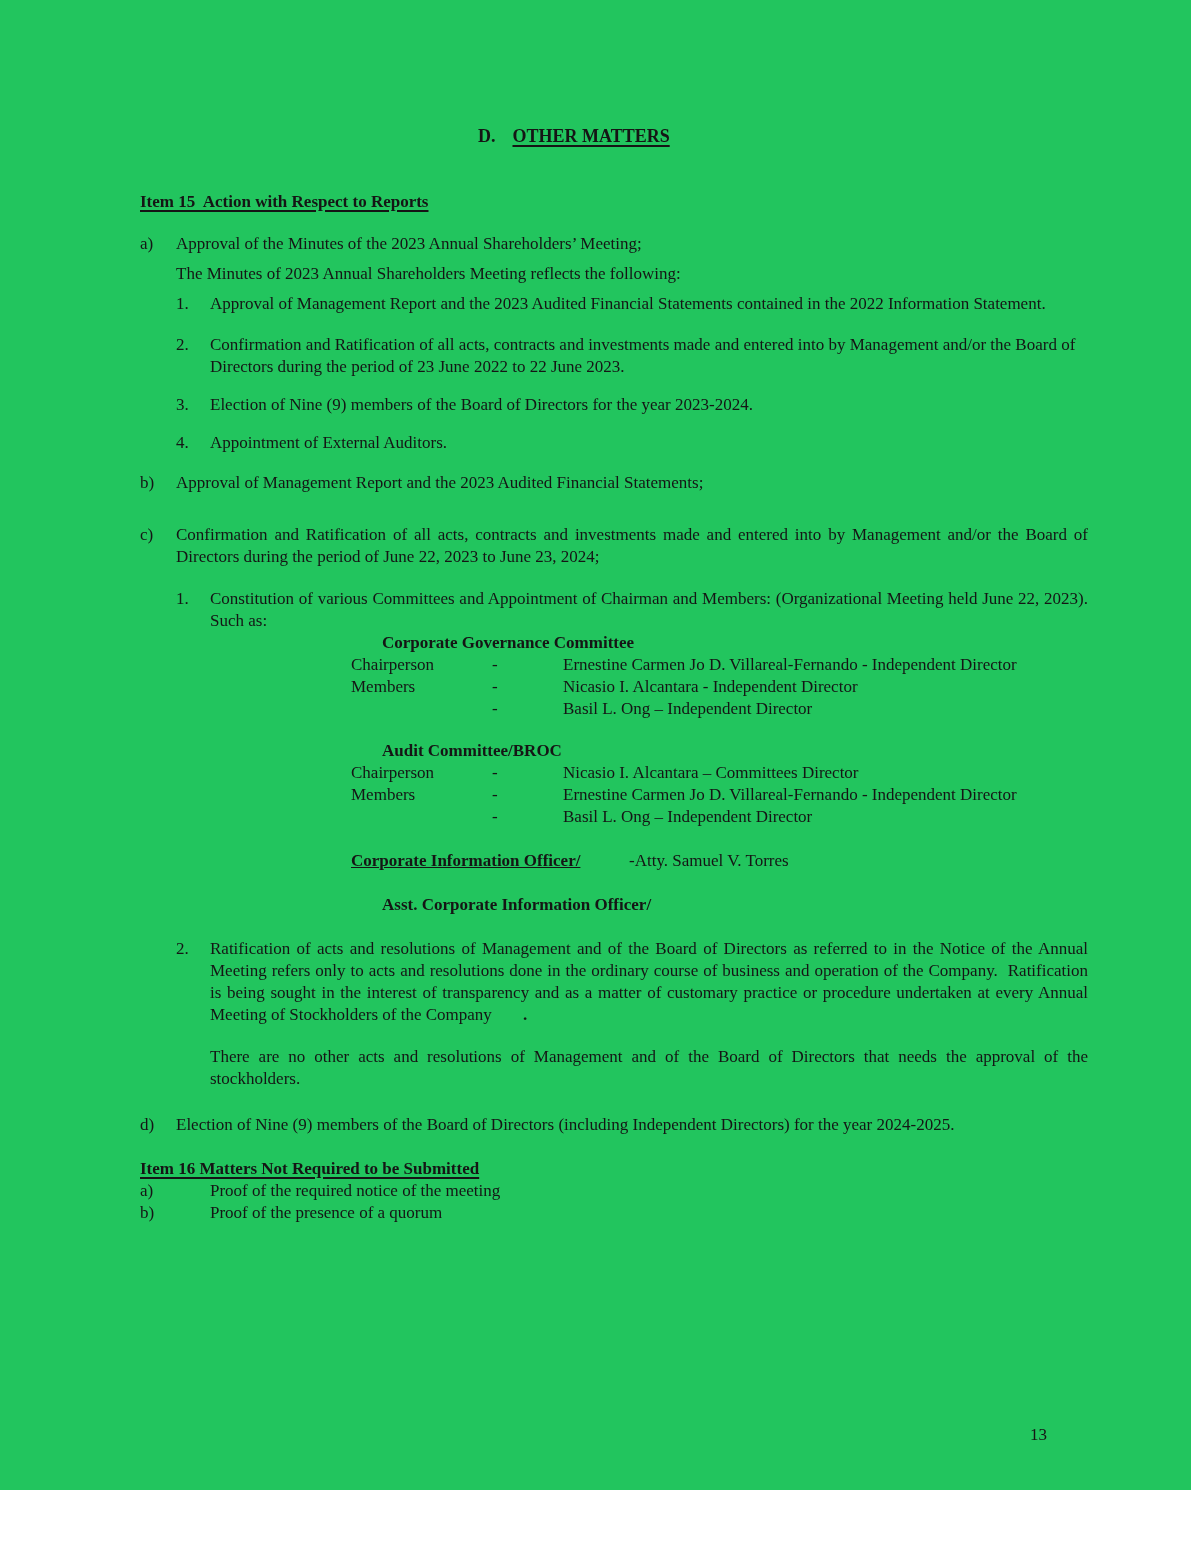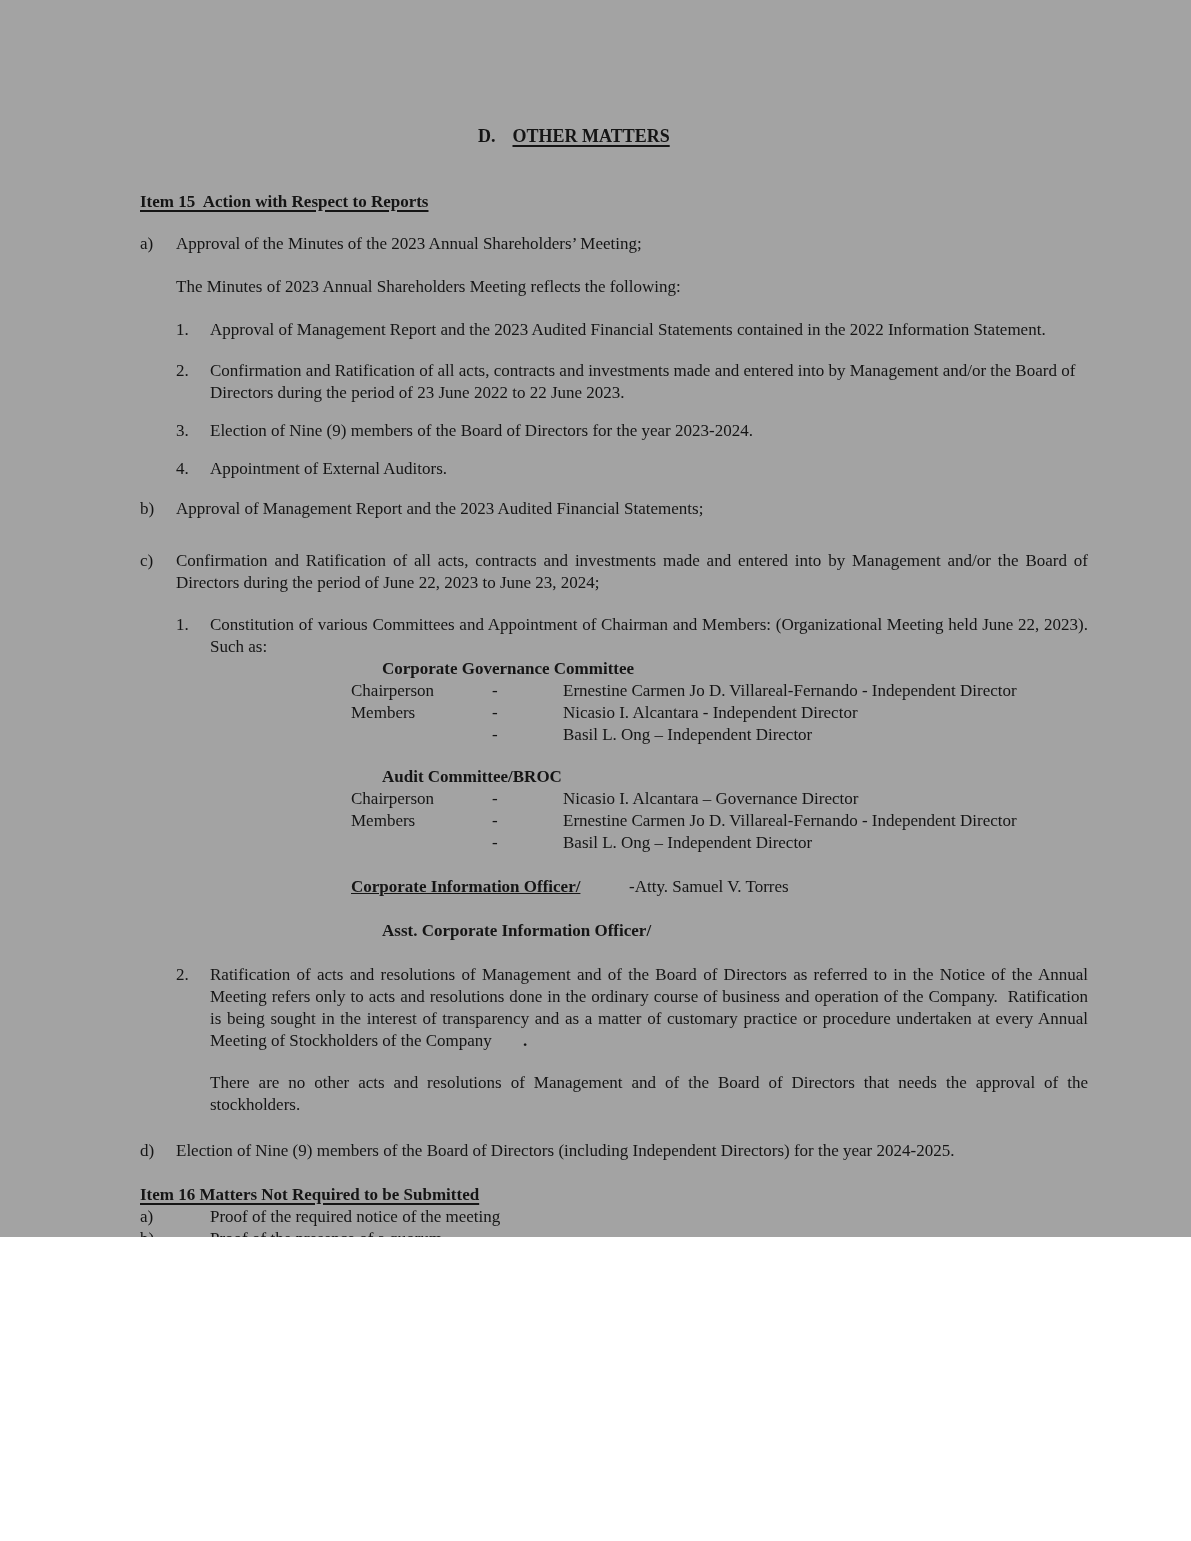--- a/index.html
+++ b/index.html
@@ -1,20 +1,20 @@
 <!DOCTYPE html>
 <html><head>
 <meta charset="utf-8">
 <style>
   html, body { margin: 0; padding: 0; background: #ffffff; }
   .page {
     position: relative;
     width: 1191px;
-    height: 1237px;
-    background: #a3a3a3;
+    height: 1490px;
+    background: #22c55e;
     box-sizing: border-box;
     padding: 125px 103px 0 140px;
     font-family: "Liberation Serif", "DejaVu Serif", serif;
     font-size: 17px;
     line-height: 22px;
     color: #151515;
     overflow: hidden;
   }
   .b { font-weight: bold; margin-left: 31px; }
   .u { text-decoration: underline; text-underline-offset: 3px; text-decoration-thickness: 1.5px; }
@@ -34,21 +34,21 @@
   .mt-item15 { margin-top: 44px; }
 
   .row { display: flex; align-items: flex-start; }
   .lbl { flex: 0 0 36px; }
   .txt { flex: 1; }
 
   .lvl2 { margin-left: 36px; }
   .num { flex: 0 0 34px; }
 
   .mt20 { margin-top: 20px; }
-  .mt21 { margin-top: 21px; }
+  .mt21 { margin-top: 8px; }
   .mt19 { margin-top: 19px; }
   .mt16 { margin-top: 16px; }
   .mt18 { margin-top: 18px; }
   .mt30 { margin-top: 30px; }
   .mt22 { margin-top: 22px; }
   .mt24 { margin-top: 24px; }
 
   .cmt { margin-left: 211px; }
   .crow { display: flex; align-items: flex-end; }
   .crole { flex: 0 0 141px; }
@@ -138,21 +138,21 @@
       <span class="cdash">-</span>
       <span class="cname">Basil L. Ong – Independent Director</span>
     </div>
   </div>
 
   <div class="cmt mt20">
     <div class="b">Audit Committee/BROC</div>
     <div class="crow">
       <span class="crole">Chairperson</span>
       <span class="cdash">-</span>
-      <span class="cname">Nicasio I. Alcantara – Governance Director</span>
+      <span class="cname">Nicasio I. Alcantara – Committees Director</span>
     </div>
     <div class="crow">
       <span class="crole">Members</span>
       <span class="cdash">-</span>
       <span class="cname">Ernestine Carmen Jo D. Villareal-Fernando - Independent Director</span>
     </div>
     <div class="crow">
       <span class="crole"></span>
       <span class="cdash">-</span>
       <span class="cname">Basil L. Ong – Independent Director</span>

